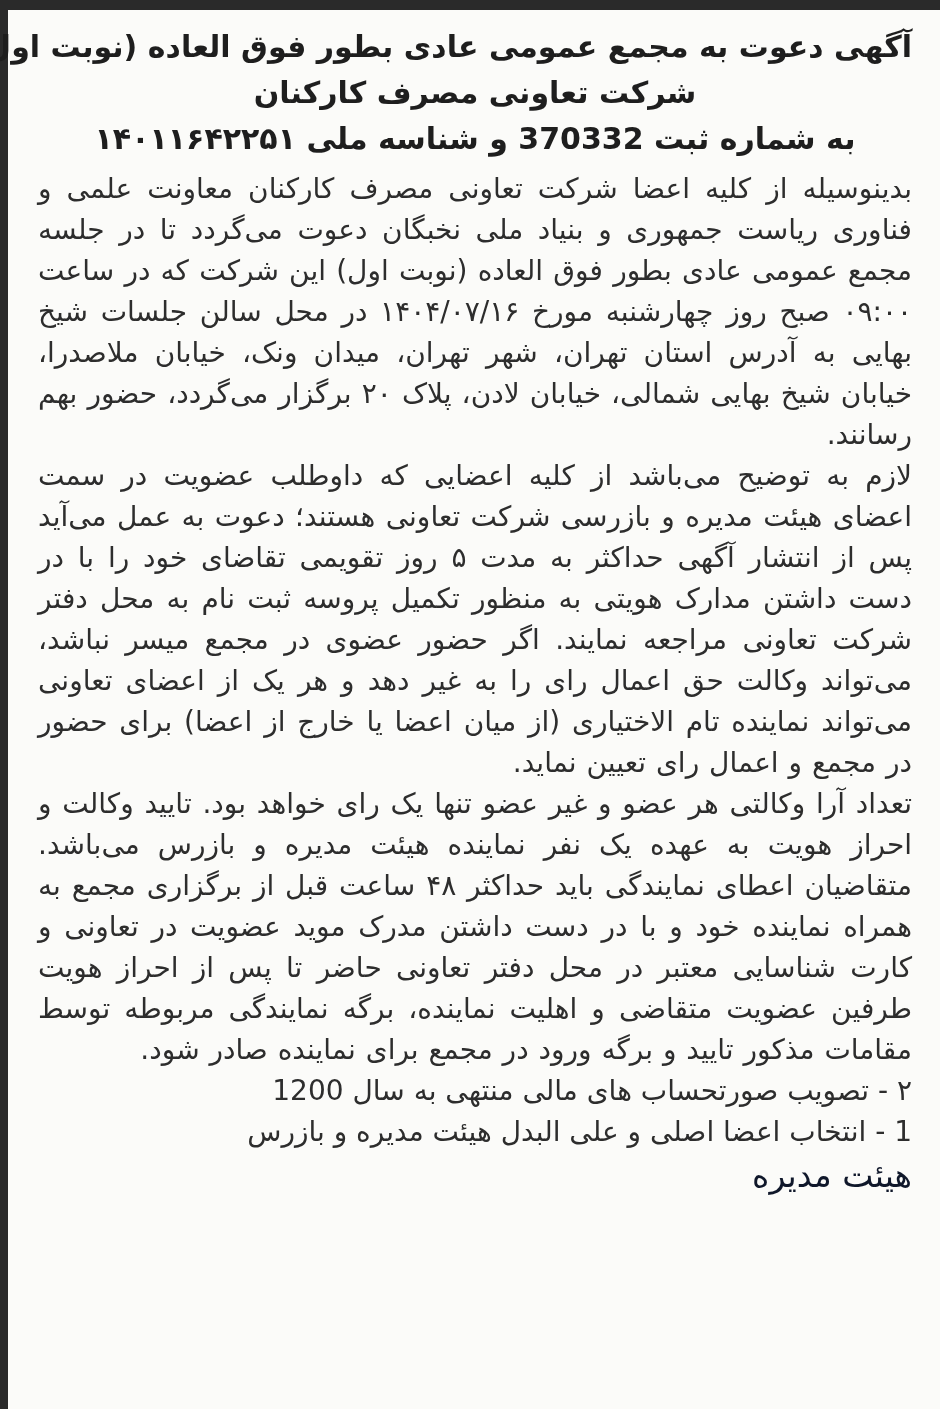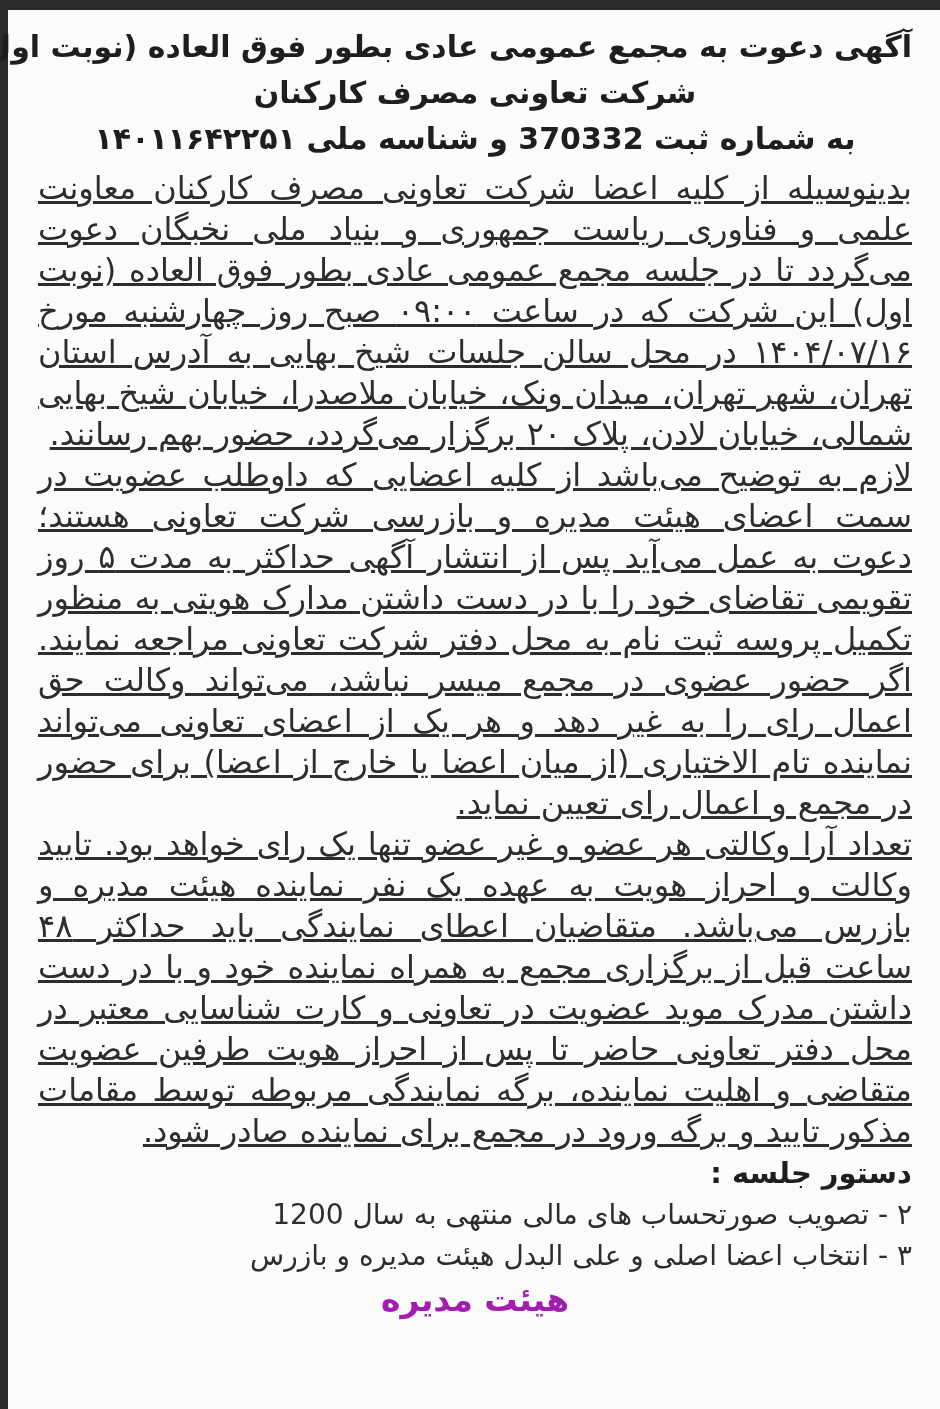--- a/index.html
+++ b/index.html
@@ -33,45 +33,44 @@
   .title-block {
     text-align: center;
     font-weight: bold;
     font-size: 30px;
     line-height: 46px;
     color: #1e1e1e;
     margin: 0 0 6px 0;
   }
   .title-line { white-space: nowrap; }
   .par {
-    font-size: 32px;
+    font-size: 28px;
     line-height: 41px;
     text-align: justify;
     margin: 0;
     word-spacing: 1px;
-    text-decoration: underline;
   }
   .agenda-heading {
     font-weight: bold;
     font-size: 29px;
     line-height: 42px;
     color: #1e1e1e;
     margin: 0;
   }
   .agenda-item {
     font-size: 28px;
     line-height: 41px;
     margin: 0;
   }
   .signature {
-    font-weight: bold;
+    font-weight: normal;
     font-size: 33px;
     line-height: 48px;
-    color: #a21caf;
-    text-align: center;
+    color: #0f172a;
+    text-align: right;
     margin: 0;
   }
 </style>
 </head>
 <body>
 
 <div class="page">
   <div class="topbar"></div>
   <div class="leftbar"></div>
 
@@ -80,20 +79,19 @@
     <div class="title-block">
       <div class="title-line">آگهی دعوت به مجمع عمومی عادی بطور فوق العاده (نوبت اول)</div>
       <div class="title-line">شرکت تعاونی مصرف کارکنان</div>
       <div class="title-line">به شماره ثبت 370332 و شناسه ملی ۱۴۰۱۱۶۴۲۲۵۱</div>
     </div>
 
     <p class="par">بدینوسیله از کلیه اعضا شرکت تعاونی مصرف کارکنان معاونت علمی و فناوری ریاست جمهوری و بنیاد ملی نخبگان دعوت می‌گردد تا در جلسه مجمع عمومی عادی بطور فوق العاده (نوبت اول) این شرکت که در ساعت ۰۹:۰۰ صبح روز چهارشنبه مورخ ۱۴۰۴/۰۷/۱۶ در محل سالن جلسات شیخ بهایی به آدرس استان تهران، شهر تهران، میدان ونک، خیابان ملاصدرا، خیابان شیخ بهایی شمالی، خیابان لادن، پلاک ۲۰ برگزار می‌گردد، حضور بهم رسانند.</p>
     <p class="par">لازم به توضیح می‌باشد از کلیه اعضایی که داوطلب عضویت در سمت اعضای هیئت مدیره و بازرسی شرکت تعاونی هستند؛ دعوت به عمل می‌آید پس از انتشار آگهی حداکثر به مدت ۵ روز تقویمی تقاضای خود را با در دست داشتن مدارک هویتی به منظور تکمیل پروسه ثبت نام به محل دفتر شرکت تعاونی مراجعه نمایند. اگر حضور عضوی در مجمع میسر نباشد، می‌تواند وکالت حق اعمال رای را به غیر دهد و هر یک از اعضای تعاونی می‌تواند نماینده تام الاختیاری (از میان اعضا یا خارج از اعضا) برای حضور در مجمع و اعمال رای تعیین نماید.</p>
     <p class="par">تعداد آرا وکالتی هر عضو و غیر عضو تنها یک رای خواهد بود. تایید وکالت و احراز هویت به عهده یک نفر نماینده هیئت مدیره و بازرس می‌باشد. متقاضیان اعطای نمایندگی باید حداکثر ۴۸ ساعت قبل از برگزاری مجمع به همراه نماینده خود و با در دست داشتن مدرک موید عضویت در تعاونی و کارت شناسایی معتبر در محل دفتر تعاونی حاضر تا پس از احراز هویت طرفین عضویت متقاضی و اهلیت نماینده، برگه نمایندگی مربوطه توسط مقامات مذکور تایید و برگه ورود در مجمع برای نماینده صادر شود.</p>
 
-    <p class="agenda-heading">دستور جلسه :</p>
     <p class="agenda-item">۲ - تصویب صورتحساب های مالی منتهی به سال 1200</p>
-    <p class="agenda-item">۳ - انتخاب اعضا اصلی و علی البدل هیئت مدیره و بازرس</p>
+    <p class="agenda-item">1 - انتخاب اعضا اصلی و علی البدل هیئت مدیره و بازرس</p>
 
     <p class="signature">هیئت مدیره</p>
 
   </div>
 </div>
 
 </body></html>

